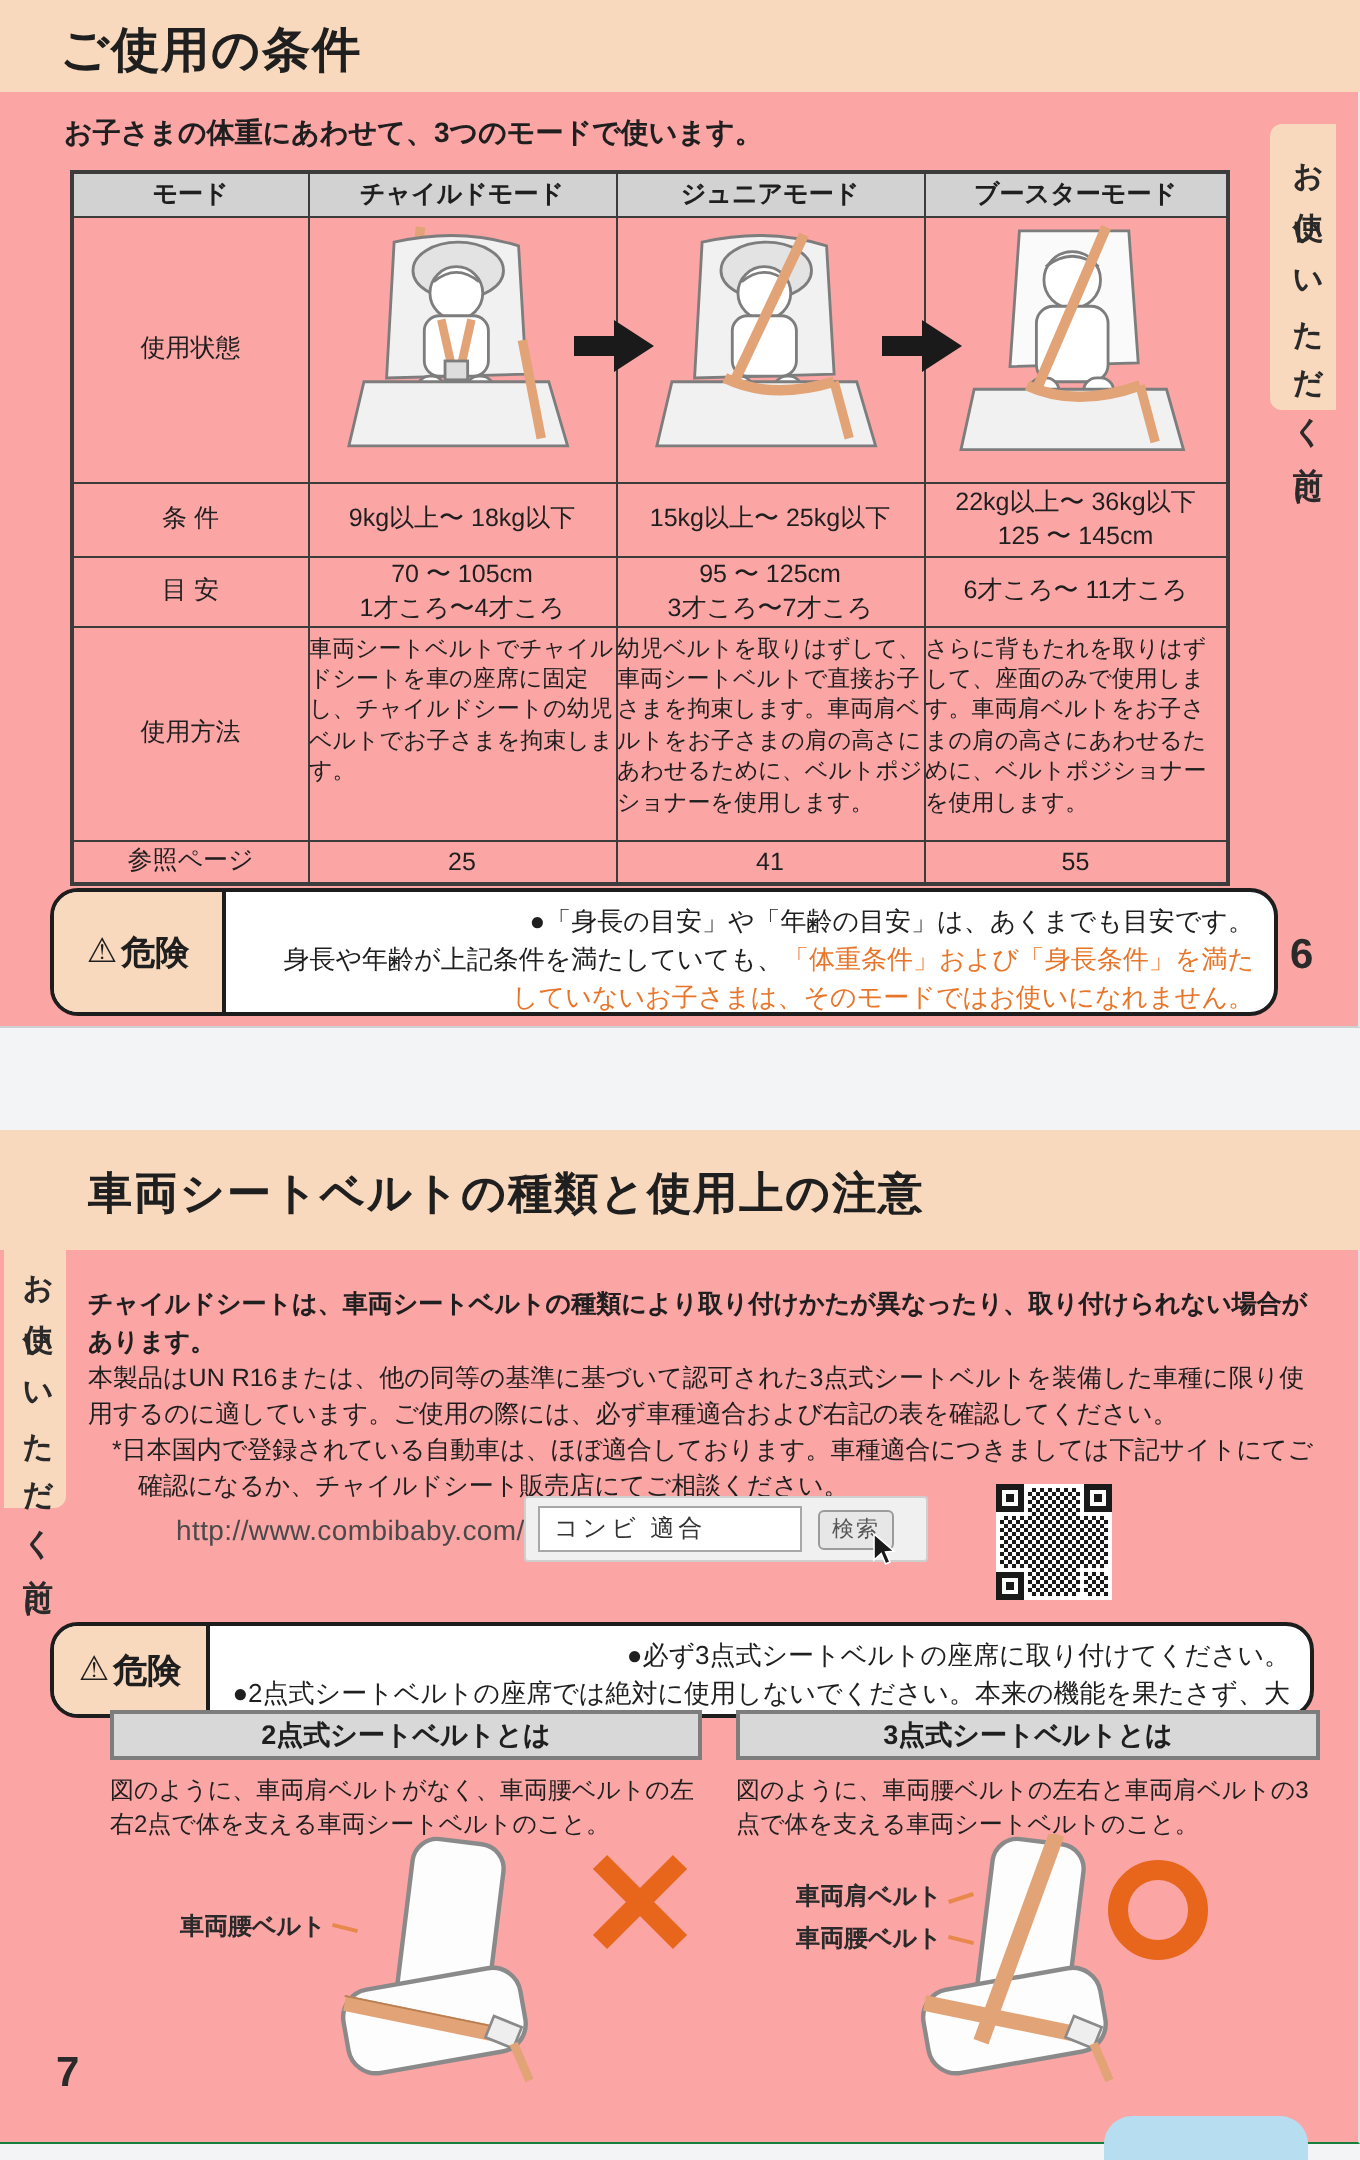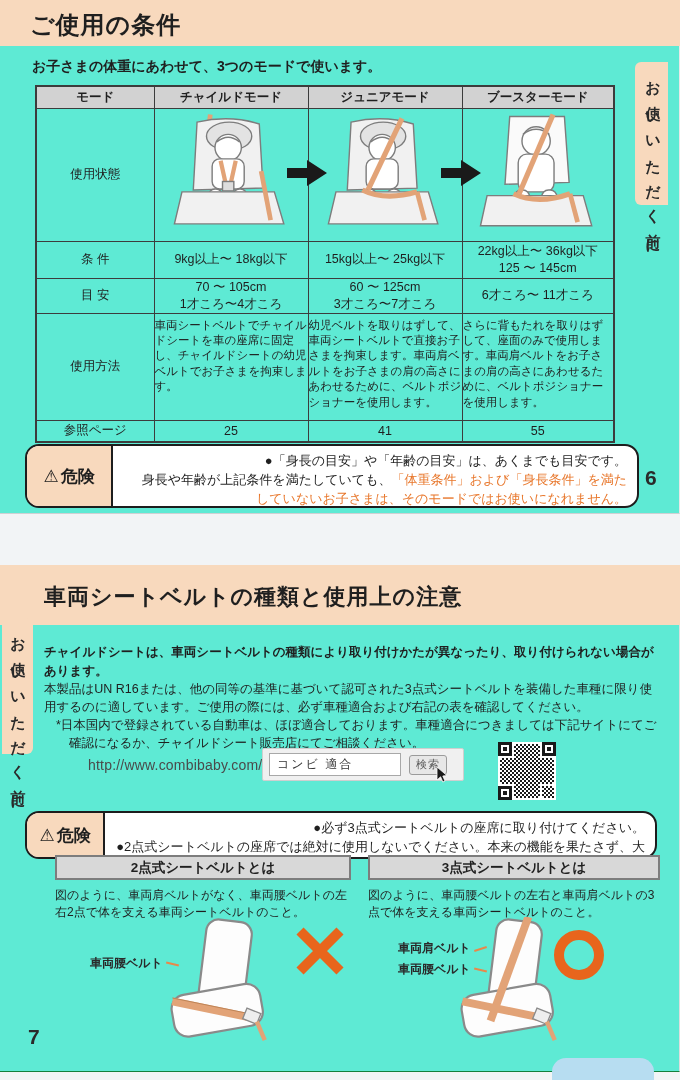--- a/index.html
+++ b/index.html
@@ -4,21 +4,21 @@
 <style>
   * { margin:0; padding:0; box-sizing:border-box; }
   html,body { width:680px; height:1080px; }
   body {
     position:relative;
     font-family:"Liberation Sans","DejaVu Sans",sans-serif;
     background:#f2f4f6;
     color:#1f1f1f;
     overflow:hidden;
   }
-  .page { position:absolute; left:0; width:680px; background:#5eead4; }
+  .page { position:absolute; left:0; width:680px; background:#fca5a5; }
   .page6 { top:0; height:514px; border-bottom:1px solid #ced1d4; border-right:1px solid #e8e8e8; }
   .page7 { top:565px; height:507px; border-bottom:1px solid #15803d; border-right:1px solid #dedede; }
 
   .band { position:absolute; left:0; width:680px; background:#f8d9bd; }
   .p6-band { top:0; height:46px; }
   .p7-band { top:0; height:60px; }
   .p6-title { position:absolute; left:30px; top:9px; font-size:24px; font-weight:bold; letter-spacing:1px; }
   .p7-title { position:absolute; left:44px; top:17px; font-size:22px; font-weight:bold; letter-spacing:1px; }
 
   .side-tab { position:absolute; background:#f8d9bd; }
@@ -209,21 +209,21 @@
       <td class="cell-sm">条 件</td>
       <td class="cell-sm prewrap">9kg以上〜 18kg以下</td>
       <td class="cell-sm prewrap">15kg以上〜 25kg以下</td>
       <td class="cell-sm prewrap">22kg以上〜 36kg以下
 125 〜 145cm</td>
     </tr>
     <tr class="row-guide">
       <td class="cell-sm">目 安</td>
       <td class="cell-sm prewrap">70 〜 105cm
 1才ころ〜4才ころ</td>
-      <td class="cell-sm prewrap">60 〜 125cm
+      <td class="cell-sm prewrap">95 〜 125cm
 3才ころ〜7才ころ</td>
       <td class="cell-sm prewrap">6才ころ〜 11才ころ</td>
     </tr>
     <tr class="row-method">
       <td class="cell-sm">使用方法</td>
       <td class="cell-method">車両シートベルトでチャイルドシートを車の座席に固定し、チャイルドシートの幼児ベルトでお子さまを拘束します。</td>
       <td class="cell-method">幼児ベルトを取りはずして、車両シートベルトで直接お子さまを拘束します。車両肩ベルトをお子さまの肩の高さにあわせるために、ベルトポジショナーを使用します。</td>
       <td class="cell-method">さらに背もたれを取りはずして、座面のみで使用します。車両肩ベルトをお子さまの肩の高さにあわせるために、ベルトポジショナーを使用します。</td>
     </tr>
     <tr class="row-ref">

